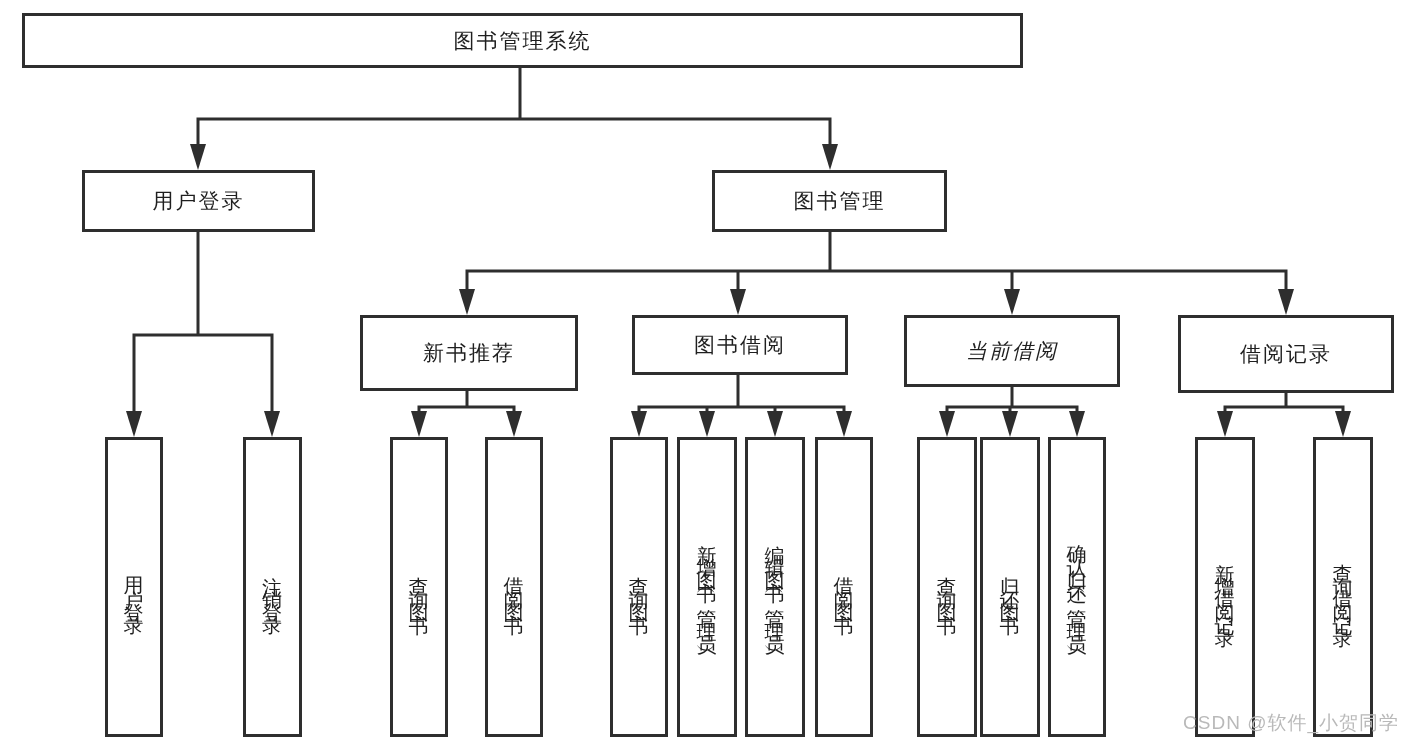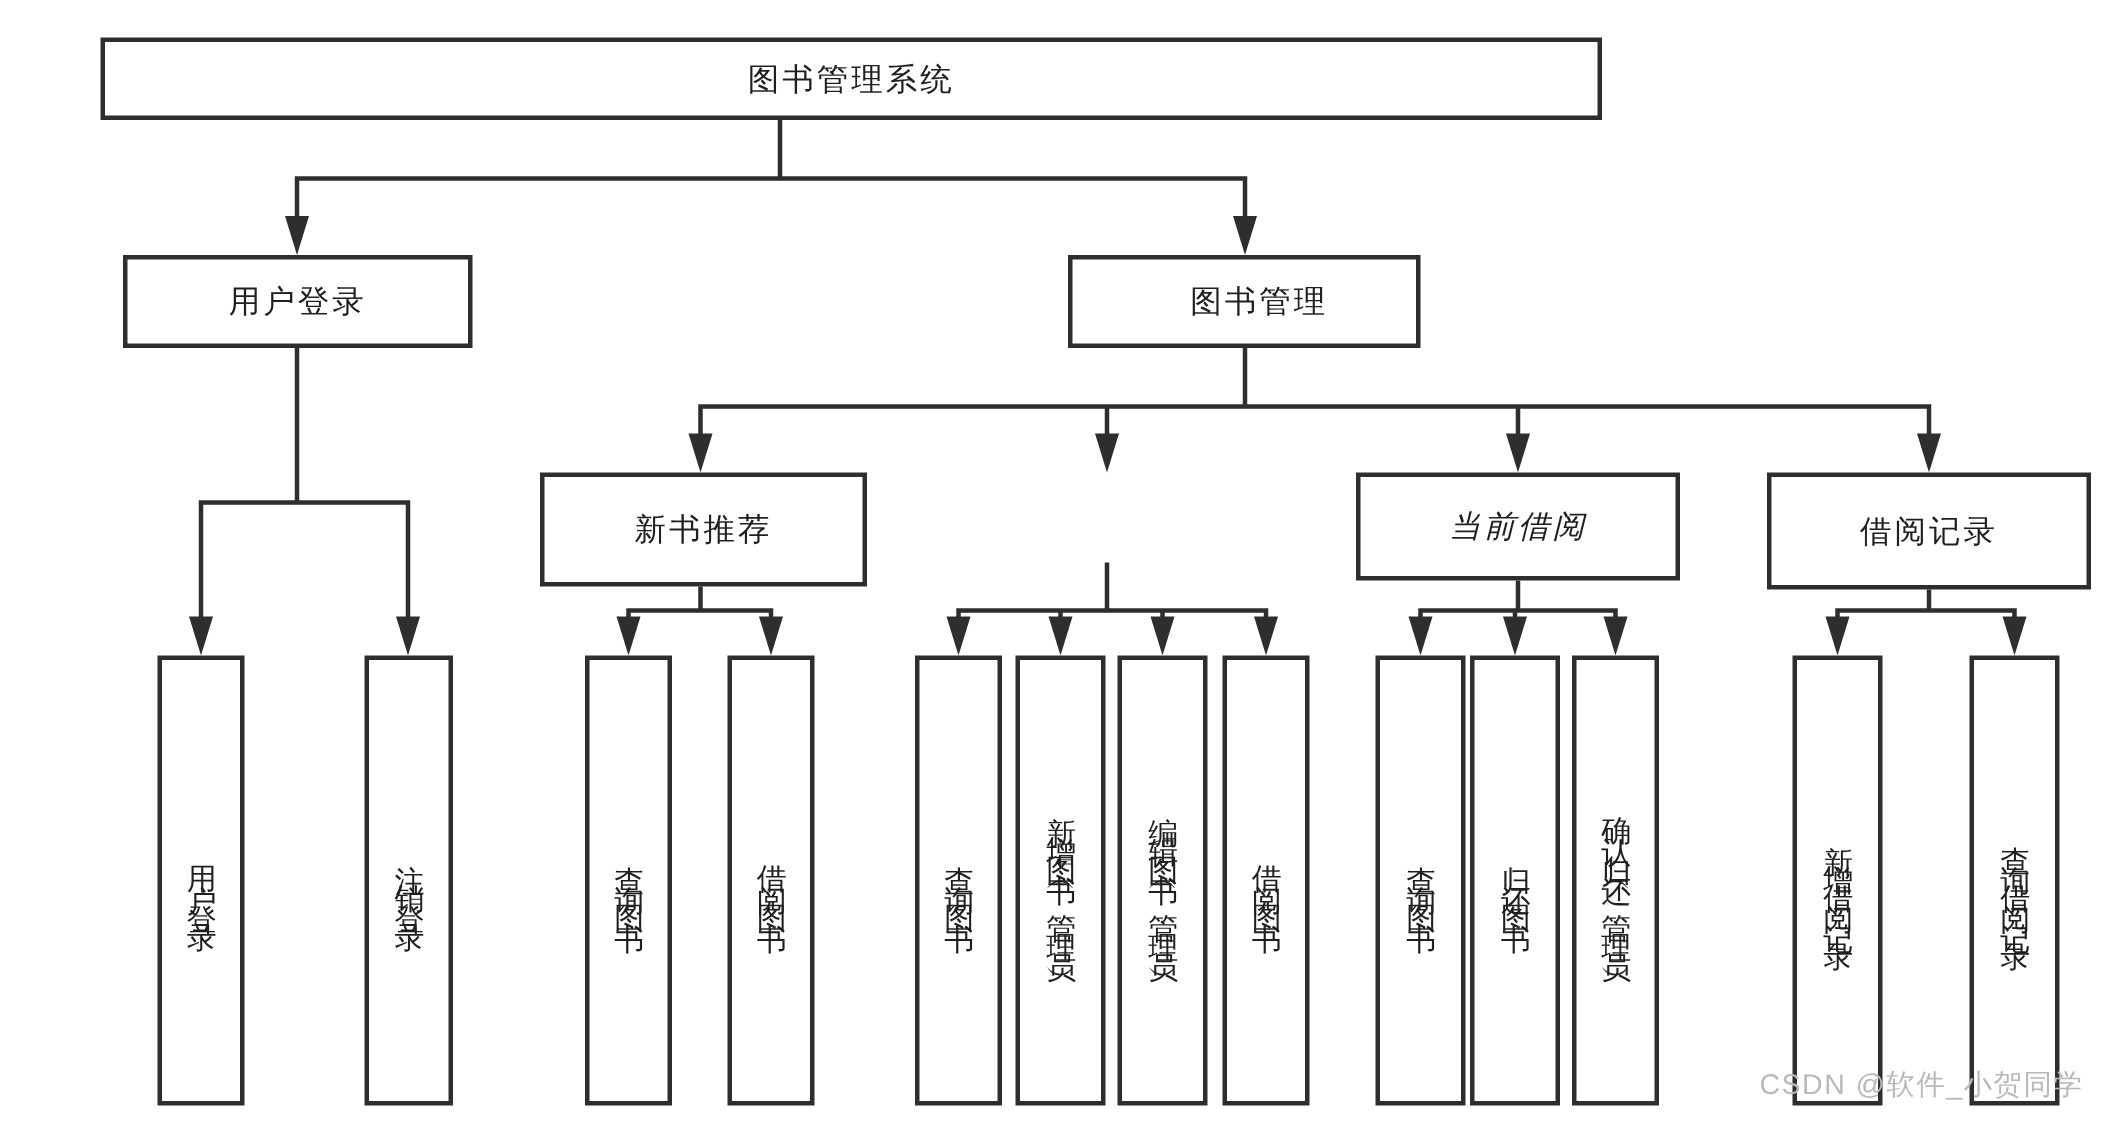--- a/index.html
+++ b/index.html
@@ -31,21 +31,21 @@
   }
   .vbox .vtext{
     writing-mode:vertical-rl;
     text-orientation:mixed;
     letter-spacing:13px;
     line-height:1;
     white-space:nowrap;
   }
   .watermark{
     position:absolute;
-    right:16px;
+    right:6px;
     top:710px;
     font-size:19px;
     color:#b9b9b9;
     letter-spacing:1px;
     white-space:nowrap;
   }
 </style>
 </head>
 <body>
 
@@ -76,26 +76,27 @@
       <polygon points="767,411 783,411 775,437"></polygon>
       <polygon points="836,411 852,411 844,437"></polygon>
       <polygon points="939,411 955,411 947,437"></polygon>
       <polygon points="1002,411 1018,411 1010,437"></polygon>
       <polygon points="1069,411 1085,411 1077,437"></polygon>
       <polygon points="1217,411 1233,411 1225,437"></polygon>
       <polygon points="1335,411 1351,411 1343,437"></polygon>
     </g>
   </svg>
 
-  <div class="node hbox" style="left:22px;top:25px;width:1001px;height:55px;margin-left:45px;">图书管理系统</div>
+  <div class="node hbox" style="left:22px;top:13px;width:1001px;height:55px;">图书管理系统</div>
 
   <div class="node hbox" style="left:82px;top:170px;width:233px;height:62px;">用户登录</div>
   <div class="node hbox" style="left:712px;top:170px;width:235px;height:62px;padding-left:20px;">图书管理</div>
 
   <div class="node hbox" style="left:360px;top:315px;width:218px;height:76px;">新书推荐</div>
+  <div class="node hbox" style="left:632px;top:315px;width:216px;height:60px;">图书借阅</div>
   <div class="node hbox" style="left:904px;top:315px;width:216px;height:72px;font-style:italic;">当前借阅</div>
   <div class="node hbox" style="left:1178px;top:315px;width:216px;height:78px;">借阅记录</div>
 
   <div class="node vbox" style="left:105px;top:437px;width:58px;height:300px;">
     <span class="vtext">用户登录</span>
   </div>
   <div class="node vbox" style="left:243px;top:437px;width:59px;height:300px;">
     <span class="vtext">注销登录</span>
   </div>
 

